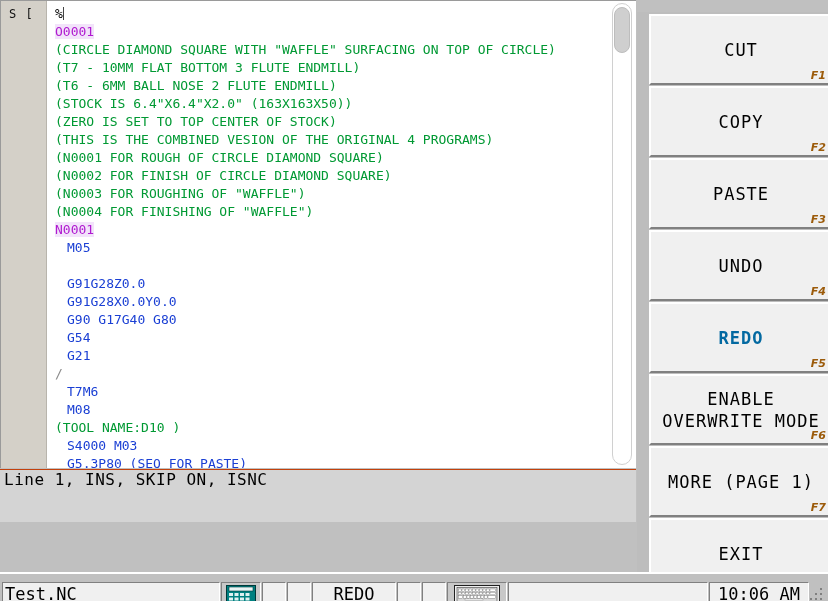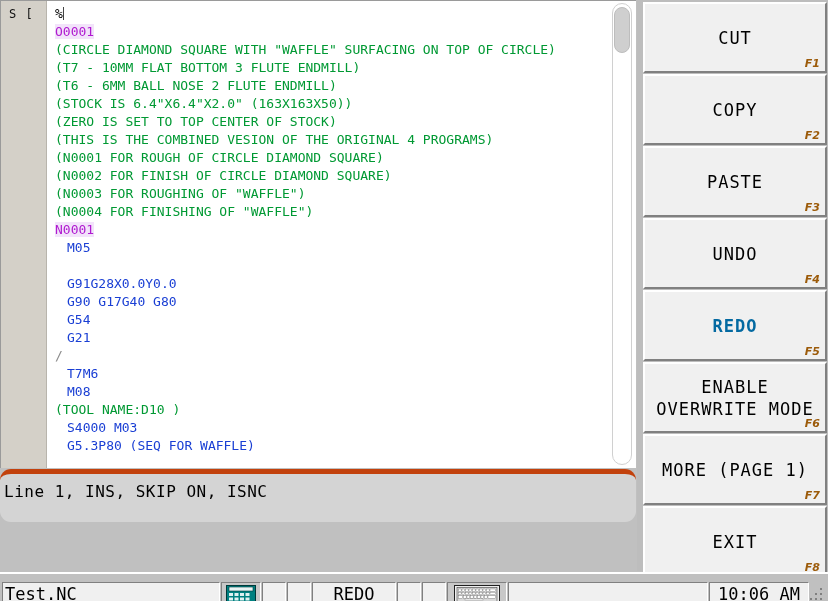--- a/index.html
+++ b/index.html
@@ -97,45 +97,44 @@
     border-radius: 9px;
   }
 
   
   #status-line {
     position: absolute;
     left: 0; top: 469px;
     width: 636px;
     height: 53px;
     background: #d4d4d4;
-    border-top: 5px solid #c2410c;
+    border-top: 1px solid #c2410c;
     font-family: "DejaVu Sans Mono", monospace;
     font-size: 16px;
     color: #000;
-    padding: 8px 0 0 4px;
+    padding: 0 0 0 4px;
     letter-spacing: 0.5px;
-    border-radius: 11px;
   }
 
   #filler-area {
     position: absolute;
     left: 0; top: 522px;
     width: 636px;
     height: 49px;
     background: #c0c0c0;
   }
 
   
   #softkeys {
     position: absolute;
-    left: 637px; top: 0;
+    left: 637px; top: 12px;
     width: 191px;
     height: 571px;
     background: #bdbdbd;
-    padding: 2px 3px 0 6px;
+    padding: 2px 3px 0 12px;
   }
   .skey {
     position: relative;
     width: 184px;
     height: 71px;
     margin-bottom: 0px;
     background: #f0f0f0;
     border-top: 2px solid #ffffff;
     border-left: 2px solid #ffffff;
     border-right: 2px solid #808080;
@@ -236,30 +235,31 @@
         <div class="code-line"><span class="c-comment">(STOCK IS 6.4"X6.4"X2.0" (163X163X50))</span></div>
         <div class="code-line"><span class="c-comment">(ZERO IS SET TO TOP CENTER OF STOCK)</span></div>
         <div class="code-line"><span class="c-comment">(THIS IS THE COMBINED VESION OF THE ORIGINAL 4 PROGRAMS)</span></div>
         <div class="code-line"><span class="c-comment">(N0001 FOR ROUGH OF CIRCLE DIAMOND SQUARE)</span></div>
         <div class="code-line"><span class="c-comment">(N0002 FOR FINISH OF CIRCLE DIAMOND SQUARE)</span></div>
         <div class="code-line"><span class="c-comment">(N0003 FOR ROUGHING OF "WAFFLE")</span></div>
         <div class="code-line"><span class="c-comment">(N0004 FOR FINISHING OF "WAFFLE")</span></div>
         <div class="code-line"><span class="c-label">N0001</span></div>
         <div class="code-line"><span class="c-code">M05</span></div>
         <div class="code-line"><span class="c-blank">&nbsp;</span></div>
+        <div class="code-line"><span class="c-code">G91G28Z0.0</span></div>
         <div class="code-line"><span class="c-code">G91G28X0.0Y0.0</span></div>
         <div class="code-line"><span class="c-code">G90 G17G40 G80</span></div>
         <div class="code-line"><span class="c-code">G54</span></div>
         <div class="code-line"><span class="c-code">G21</span></div>
         <div class="code-line"><span class="c-slash">/</span></div>
         <div class="code-line"><span class="c-code">T7M6</span></div>
         <div class="code-line"><span class="c-code">M08</span></div>
         <div class="code-line"><span class="c-comment">(TOOL NAME:D10 )</span></div>
         <div class="code-line"><span class="c-code">S4000 M03</span></div>
-        <div class="code-line"><span class="c-code">G5.3P80 (SEQ FOR WAFFLE)</span></div>
+        <div class="code-line"><span class="c-code">G5.3P80 (SEQ FOR PASTE)</span></div>
       </div>
 
     <div id="vscroll">
       <div id="vscroll-thumb"></div>
     </div>
   </div>
 
   <div id="status-line">
     <span>Line 1, INS, SKIP ON, ISNC</span>
   </div>

